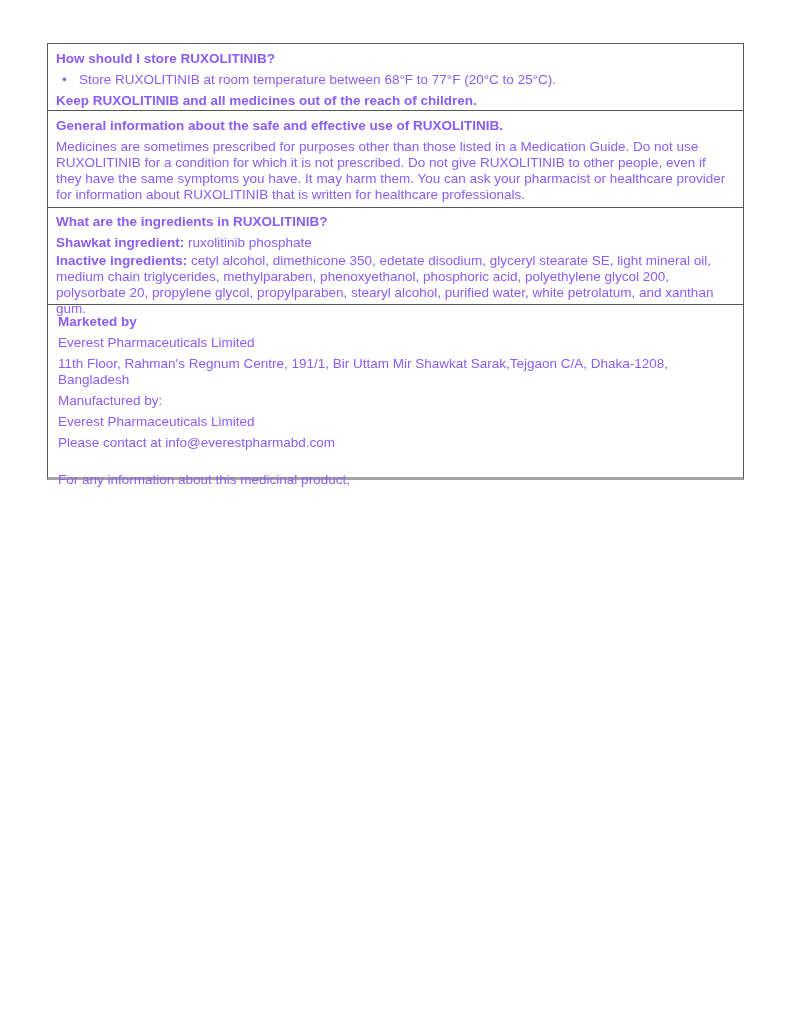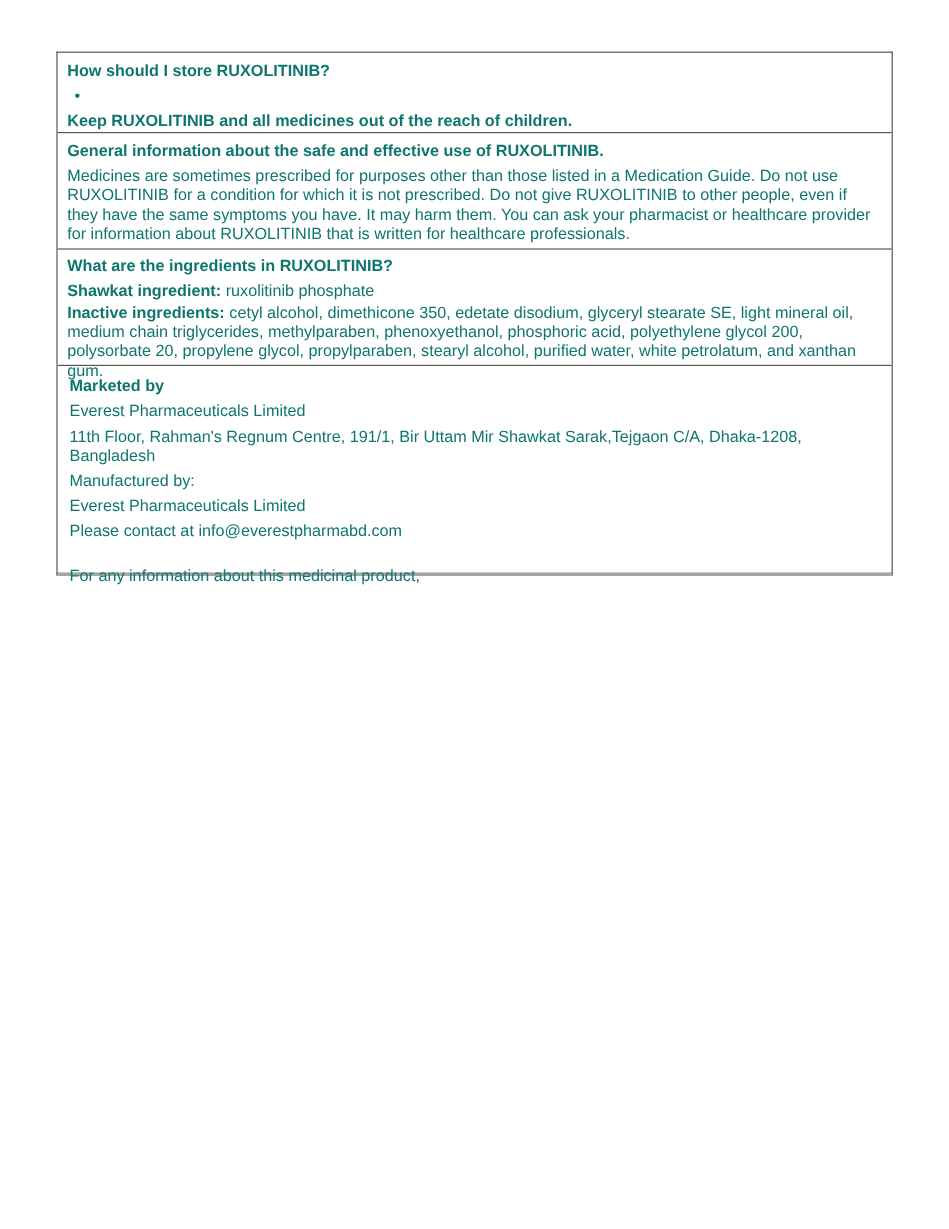--- a/index.html
+++ b/index.html
@@ -3,21 +3,21 @@
 <meta charset="utf-8">
 <style>
   * { margin: 0; padding: 0; box-sizing: border-box; }
   html, body { background: #ffffff; }
   .page {
     position: relative;
     width: 791px;
     height: 1024px;
     background: #ffffff;
     font-family: "Liberation Sans", "DejaVu Sans", sans-serif;
-    color: #0f766e;
+    color: #8b5cf6;
     overflow: hidden;
   }
   .doc-box {
     position: absolute;
     left: 47px;
     top: 43px;
     width: 697px;
     border: 1.5px solid #565656;
     border-bottom: 3px solid #a5a5a5;
     background: #ffffff;
@@ -59,20 +59,21 @@
 </head>
 <body>
 
 <div class="page">
   <div class="doc-box">
 
     <section class="row row-storage">
       <h2>How should I store RUXOLITINIB?</h2>
       <div class="bullet-line">
         <span class="bullet-marker">•</span>
+        <span>Store RUXOLITINIB at room temperature between 68°F to 77°F (20°C to 25°C).</span>
       </div>
       <p class="bold-note">Keep RUXOLITINIB and all medicines out of the reach of children.</p>
     </section>
 
     <section class="row row-general">
       <h2>General information about the safe and effective use of RUXOLITINIB.</h2>
       <p class="body-para">Medicines are sometimes prescribed for purposes other than those listed in a Medication Guide. Do not use RUXOLITINIB for a condition for which it is not prescribed. Do not give RUXOLITINIB to other people, even if they have the same symptoms you have. It may harm them. You can ask your pharmacist or healthcare provider for information about RUXOLITINIB that is written for healthcare professionals.</p>
     </section>
 
     <section class="row row-ingredients">

